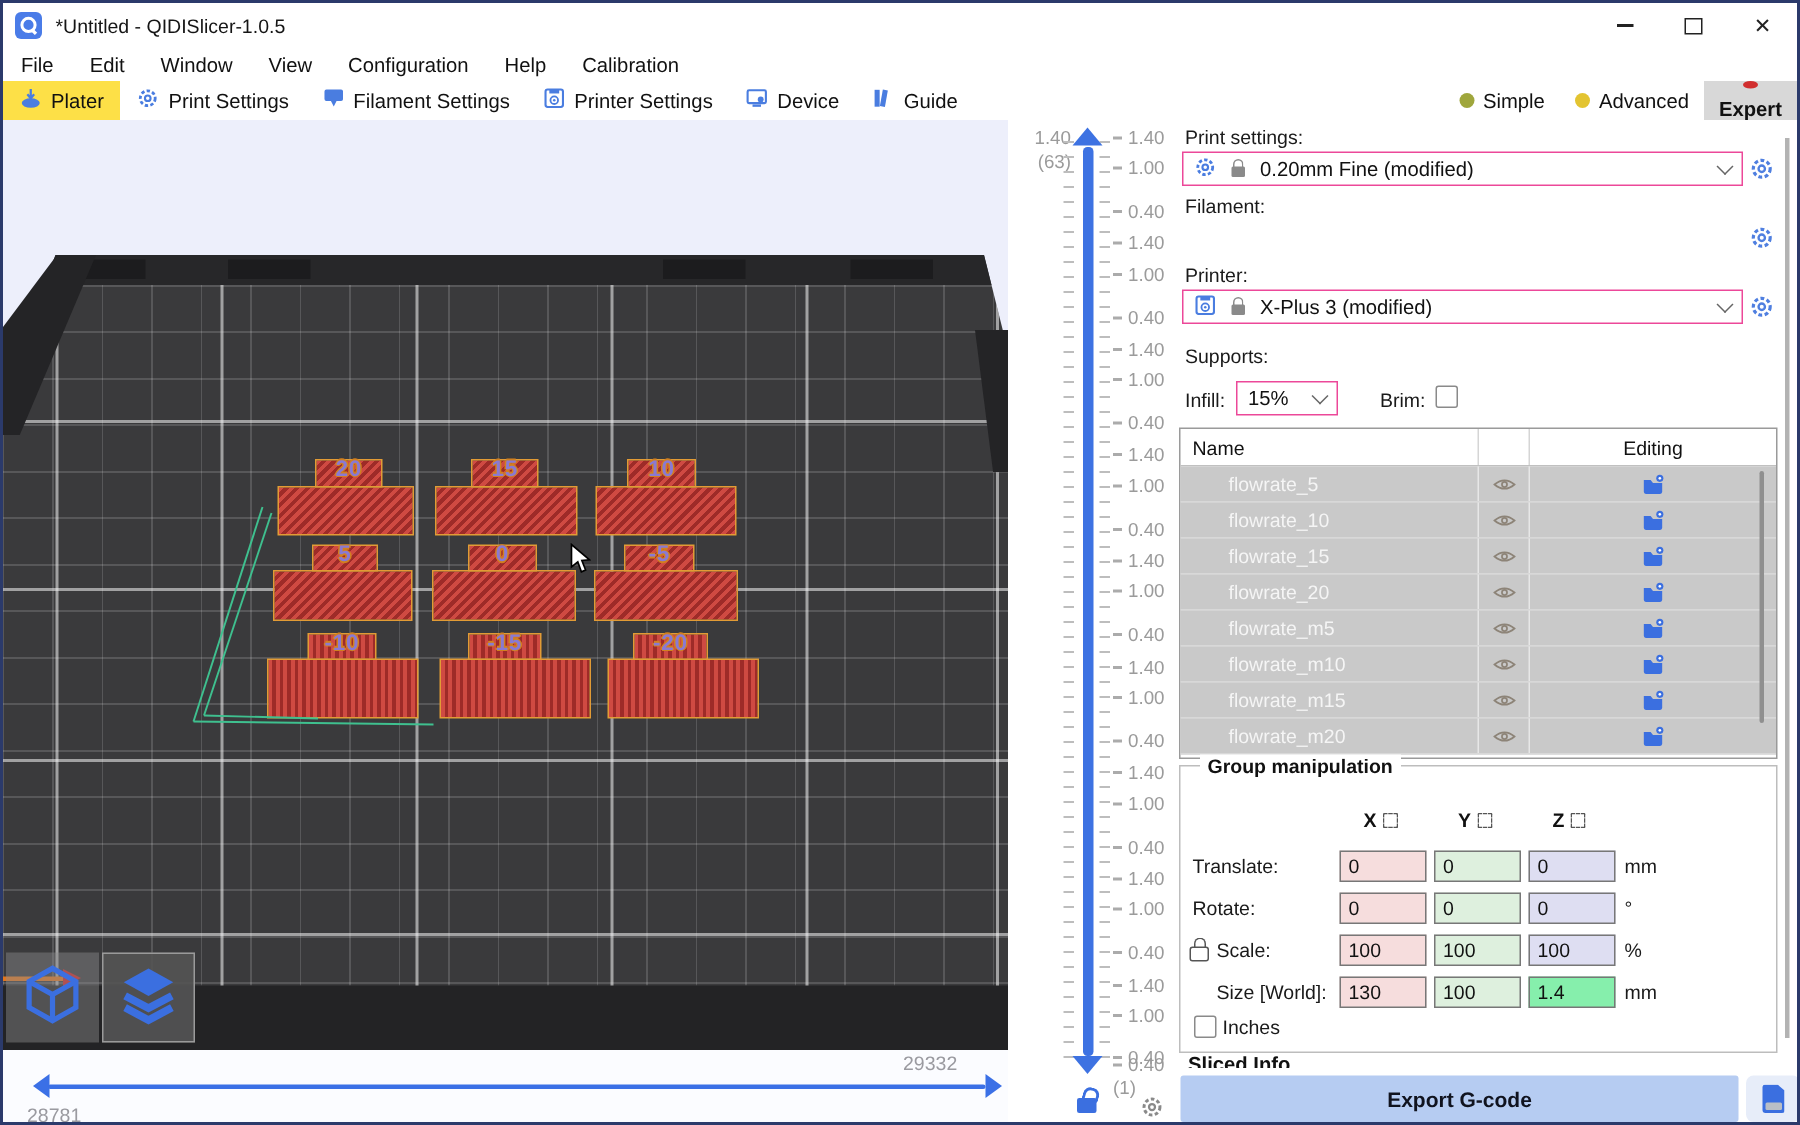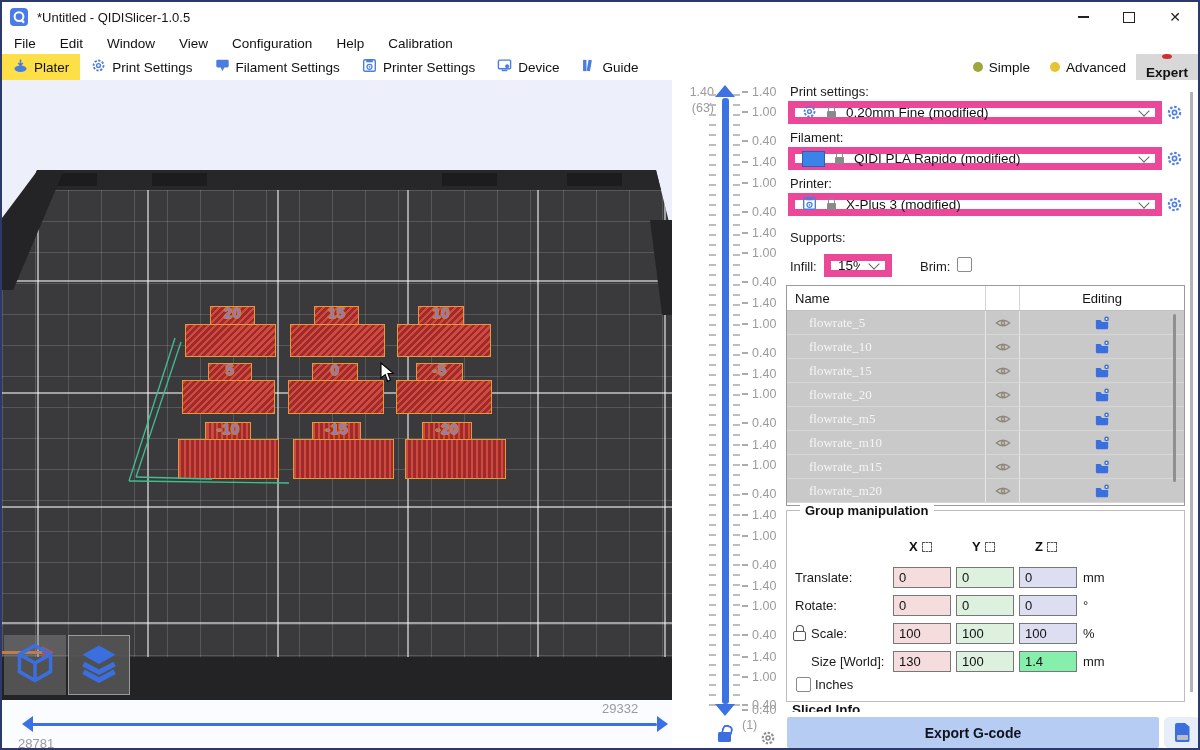--- a/index.html
+++ b/index.html
@@ -81,37 +81,37 @@
   #vs-top-count{position:absolute;left:0;top:21px;width:42px;text-align:right;font-size:12.5px;color:#9b9b9b;}
   #vs-bot-count{position:absolute;left:70px;top:638px;font-size:12.5px;color:#9b9b9b;}
   
   .lock-open{position:absolute;left:46px;top:652px;width:13px;height:10px;background:#3b6fe0;border-radius:1.5px;}
   .lock-open::before{content:'';position:absolute;left:4px;top:-7px;width:7px;height:7px;border:2px solid #3b6fe0;
       border-bottom:none;border-radius:5px 5px 0 0;transform:rotate(16deg);}
   #slider-gear{position:absolute;left:88px;top:650px;}
   
   #panel{position:absolute;left:782px;top:78px;width:418px;height:670px;background:#fff;}
   .plabel{position:absolute;font-size:13px;color:#1a1a1a;}
-  .combo{position:absolute;height:23px;border:7px solid #ec4899;background:#fff;display:flex;align-items:center;
+  .combo{position:absolute;height:23px;border:1px solid #ec4899;background:#fff;display:flex;align-items:center;
          gap:10px;padding:0 7px;box-sizing:border-box;font-size:13.5px;color:#111;}
   .combo .val{white-space:nowrap;overflow:hidden;}
   .chev{width:7px;height:7px;border-left:1.6px solid #666;border-bottom:1.6px solid #666;transform:rotate(-45deg);margin-left:auto;flex:none;margin-top:-3px;}
   .lock-sm{position:relative;width:9px;height:7px;background:#8a8a8a;border-radius:1px;flex:none;margin-top:4px;}
   .lock-sm::before{content:'';position:absolute;left:1px;top:-5px;width:5px;height:5px;border:1.5px solid #8a8a8a;border-bottom:none;border-radius:4px 4px 0 0;}
   .swatch{width:21px;height:14px;border:1px solid #2b5fb0;flex:none;}
   .gearbtn{position:absolute;width:17px;height:17px;}
   .checkbox{position:absolute;width:13px;height:13px;border:1px solid #8a8a8a;border-radius:2px;background:#fff;}
   
   #objlist{position:absolute;left:2px;top:205px;width:399px;height:221px;border:1px solid #9a9a9a;box-sizing:border-box;background:#fff;}
   #objlist-header{display:flex;height:24px;align-items:center;border-bottom:1px solid #c0c0c0;font-size:13px;color:#111;}
   .col-name{width:198px;padding-left:8px;box-sizing:border-box;}
   .col-eye{width:34px;text-align:center;border-left:1px solid #d5d5d5;height:100%;display:flex;align-items:center;justify-content:center;box-sizing:border-box;}
   .col-edit{flex:1;text-align:center;border-left:1px solid #d5d5d5;height:100%;display:flex;align-items:center;justify-content:center;box-sizing:border-box;}
   .objrow{display:flex;height:23px;align-items:center;background:#c9c9c9;border-bottom:1px solid #d8d8d8;font-size:13px;color:#f5f5f5;}
-  .objrow .col-name{padding-left:22px;font-family:Liberation Serif, serif;}
+  .objrow .col-name{padding-left:32px;}
   .objrow .col-eye,.objrow .col-edit{border-left:1px solid rgba(255,255,255,.55);}
   #list-scroll{position:absolute;right:8px;top:28px;width:3px;height:168px;background:#8f8f8f;border-radius:2px;}
   
   #groupbox{position:absolute;left:2px;top:430px;width:399px;height:192px;border:1px solid #bdbdbd;box-sizing:border-box;}
   #groupbox-title{position:absolute;left:13px;top:-8px;background:#fff;padding:0 5px;font-size:13px;font-weight:bold;color:#111;}
   .axis-head{position:absolute;top:28px;font-size:13px;font-weight:bold;color:#111;display:flex;align-items:center;gap:4px;}
   .axis-ico{width:8px;height:8px;border:1px dashed #555;border-radius:1px;display:inline-block;}
   .gm-label{position:absolute;font-size:13px;color:#1a1a1a;}
   .gm-input{position:absolute;width:58px;height:21px;border:1px solid #777;box-sizing:border-box;font-size:13px;color:#111;
             display:flex;align-items:center;padding-left:5px;}
@@ -384,26 +384,20 @@
       <span class="lock-sm"></span>
       <span class="val">0.20mm Fine (modified)</span>
       <span class="chev"></span>
     </div>
     <div class="gearbtn" style="left:382px;top:24px;"><svg viewBox="0 0 16 16" width="17" height="17">
           <circle cx="8" cy="8" r="5.3" fill="none" stroke="#4f7fe0" stroke-width="2" stroke-dasharray="2.4 1.6"></circle>
           <circle cx="8" cy="8" r="2" fill="none" stroke="#4f7fe0" stroke-width="1.5"></circle>
         </svg></div>
 
     <div class="plabel" style="left:6px;top:50px;">Filament:</div>
-    <div class="combo" style="left:4px;top:67px;width:374px;">
-      <span class="swatch" style="background: rgb(58, 131, 232);"></span>
-      <span class="lock-sm"></span>
-      <span class="val">QIDI PLA Rapido (modified)</span>
-      <span class="chev"></span>
-    </div>
     <div class="gearbtn" style="left:382px;top:70px;"><svg viewBox="0 0 16 16" width="17" height="17">
           <circle cx="8" cy="8" r="5.3" fill="none" stroke="#4f7fe0" stroke-width="2" stroke-dasharray="2.4 1.6"></circle>
           <circle cx="8" cy="8" r="2" fill="none" stroke="#4f7fe0" stroke-width="1.5"></circle>
         </svg></div>
 
     <div class="plabel" style="left:6px;top:96px;">Printer:</div>
     <div class="combo" style="left:4px;top:113px;width:374px;">
       <span class="cicon-printer"><svg viewBox="0 0 16 16" width="15" height="15">
             <rect x="1.8" y="1.8" width="12.4" height="12.4" rx="1.5" fill="none" stroke="#4a7de0" stroke-width="1.5"></rect>
             <rect x="4.5" y="1.8" width="7" height="2.8" fill="#4a7de0"></rect>

